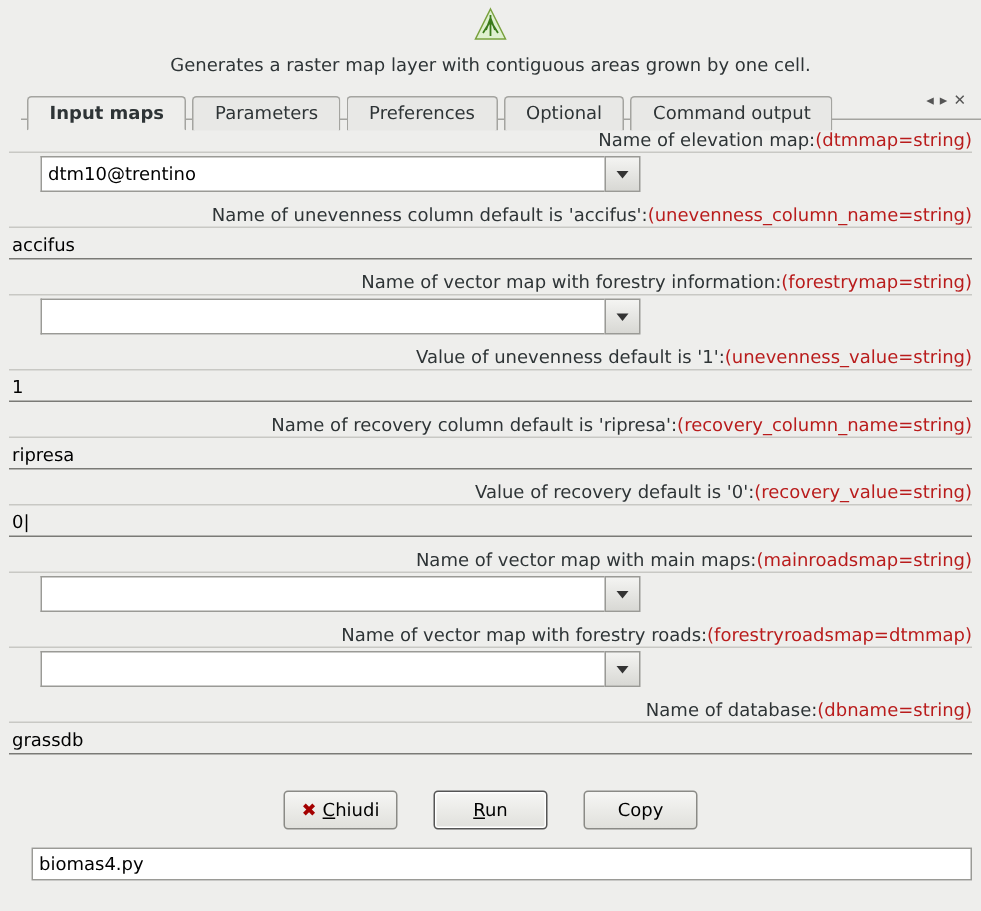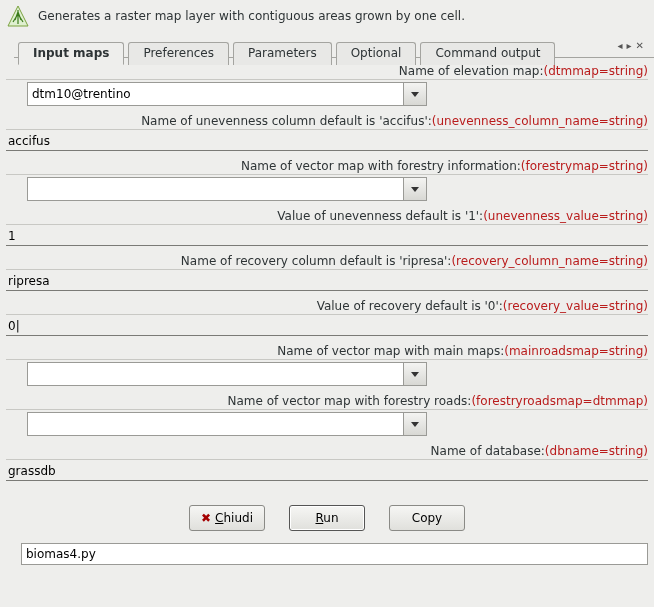--- a/index.html
+++ b/index.html
@@ -10,20 +10,21 @@
     color: #2e3436;
     width: 654px;
     height: 607px;
     overflow: hidden;
   }
   .header {
     display: flex;
     align-items: center;
     padding: 4px 6px 6px 6px;
     gap: 8px;
+    flex-direction: column;
   }
   .header svg { flex: 0 0 auto; }
   .header .desc { font-size: 12px; }
   .tabbar {
     display: flex;
     align-items: stretch;
     padding: 0 4px;
     gap: 0;
     position: relative;
     border-bottom: 1px solid #a4a4a0;
@@ -170,22 +171,22 @@
 <div class="header">
   <svg width="24" height="24" viewBox="0 0 24 24">
     <polygon points="12,2 22,22 2,22" fill="#dff0d0" stroke="#7aa23f" stroke-width="1"></polygon>
     <path d="M12 6 L12 20 M12 10 L7 18 M12 10 L17 18 M12 8 L9 16 M12 8 L15 16" stroke="#3a7a1a" stroke-width="1.2" fill="none"></path>
   </svg>
   <span class="desc">Generates a raster map layer with contiguous areas grown by one cell.</span>
 </div>
 
 <div class="tabbar">
   <div class="tab active"><span>Input maps</span></div>
+  <div class="tab"><span>Parameters</span></div>
   <div class="tab"><span>Preferences</span></div>
-  <div class="tab"><span>Parameters</span></div>
   <div class="tab"><span>Optional</span></div>
   <div class="tab"><span>Command output</span></div>
   <div class="tab-ctrls">
     <span>◂</span>
     <span>▸</span>
     <span>✕</span>
   </div>
 </div>
 
 <div class="form">

